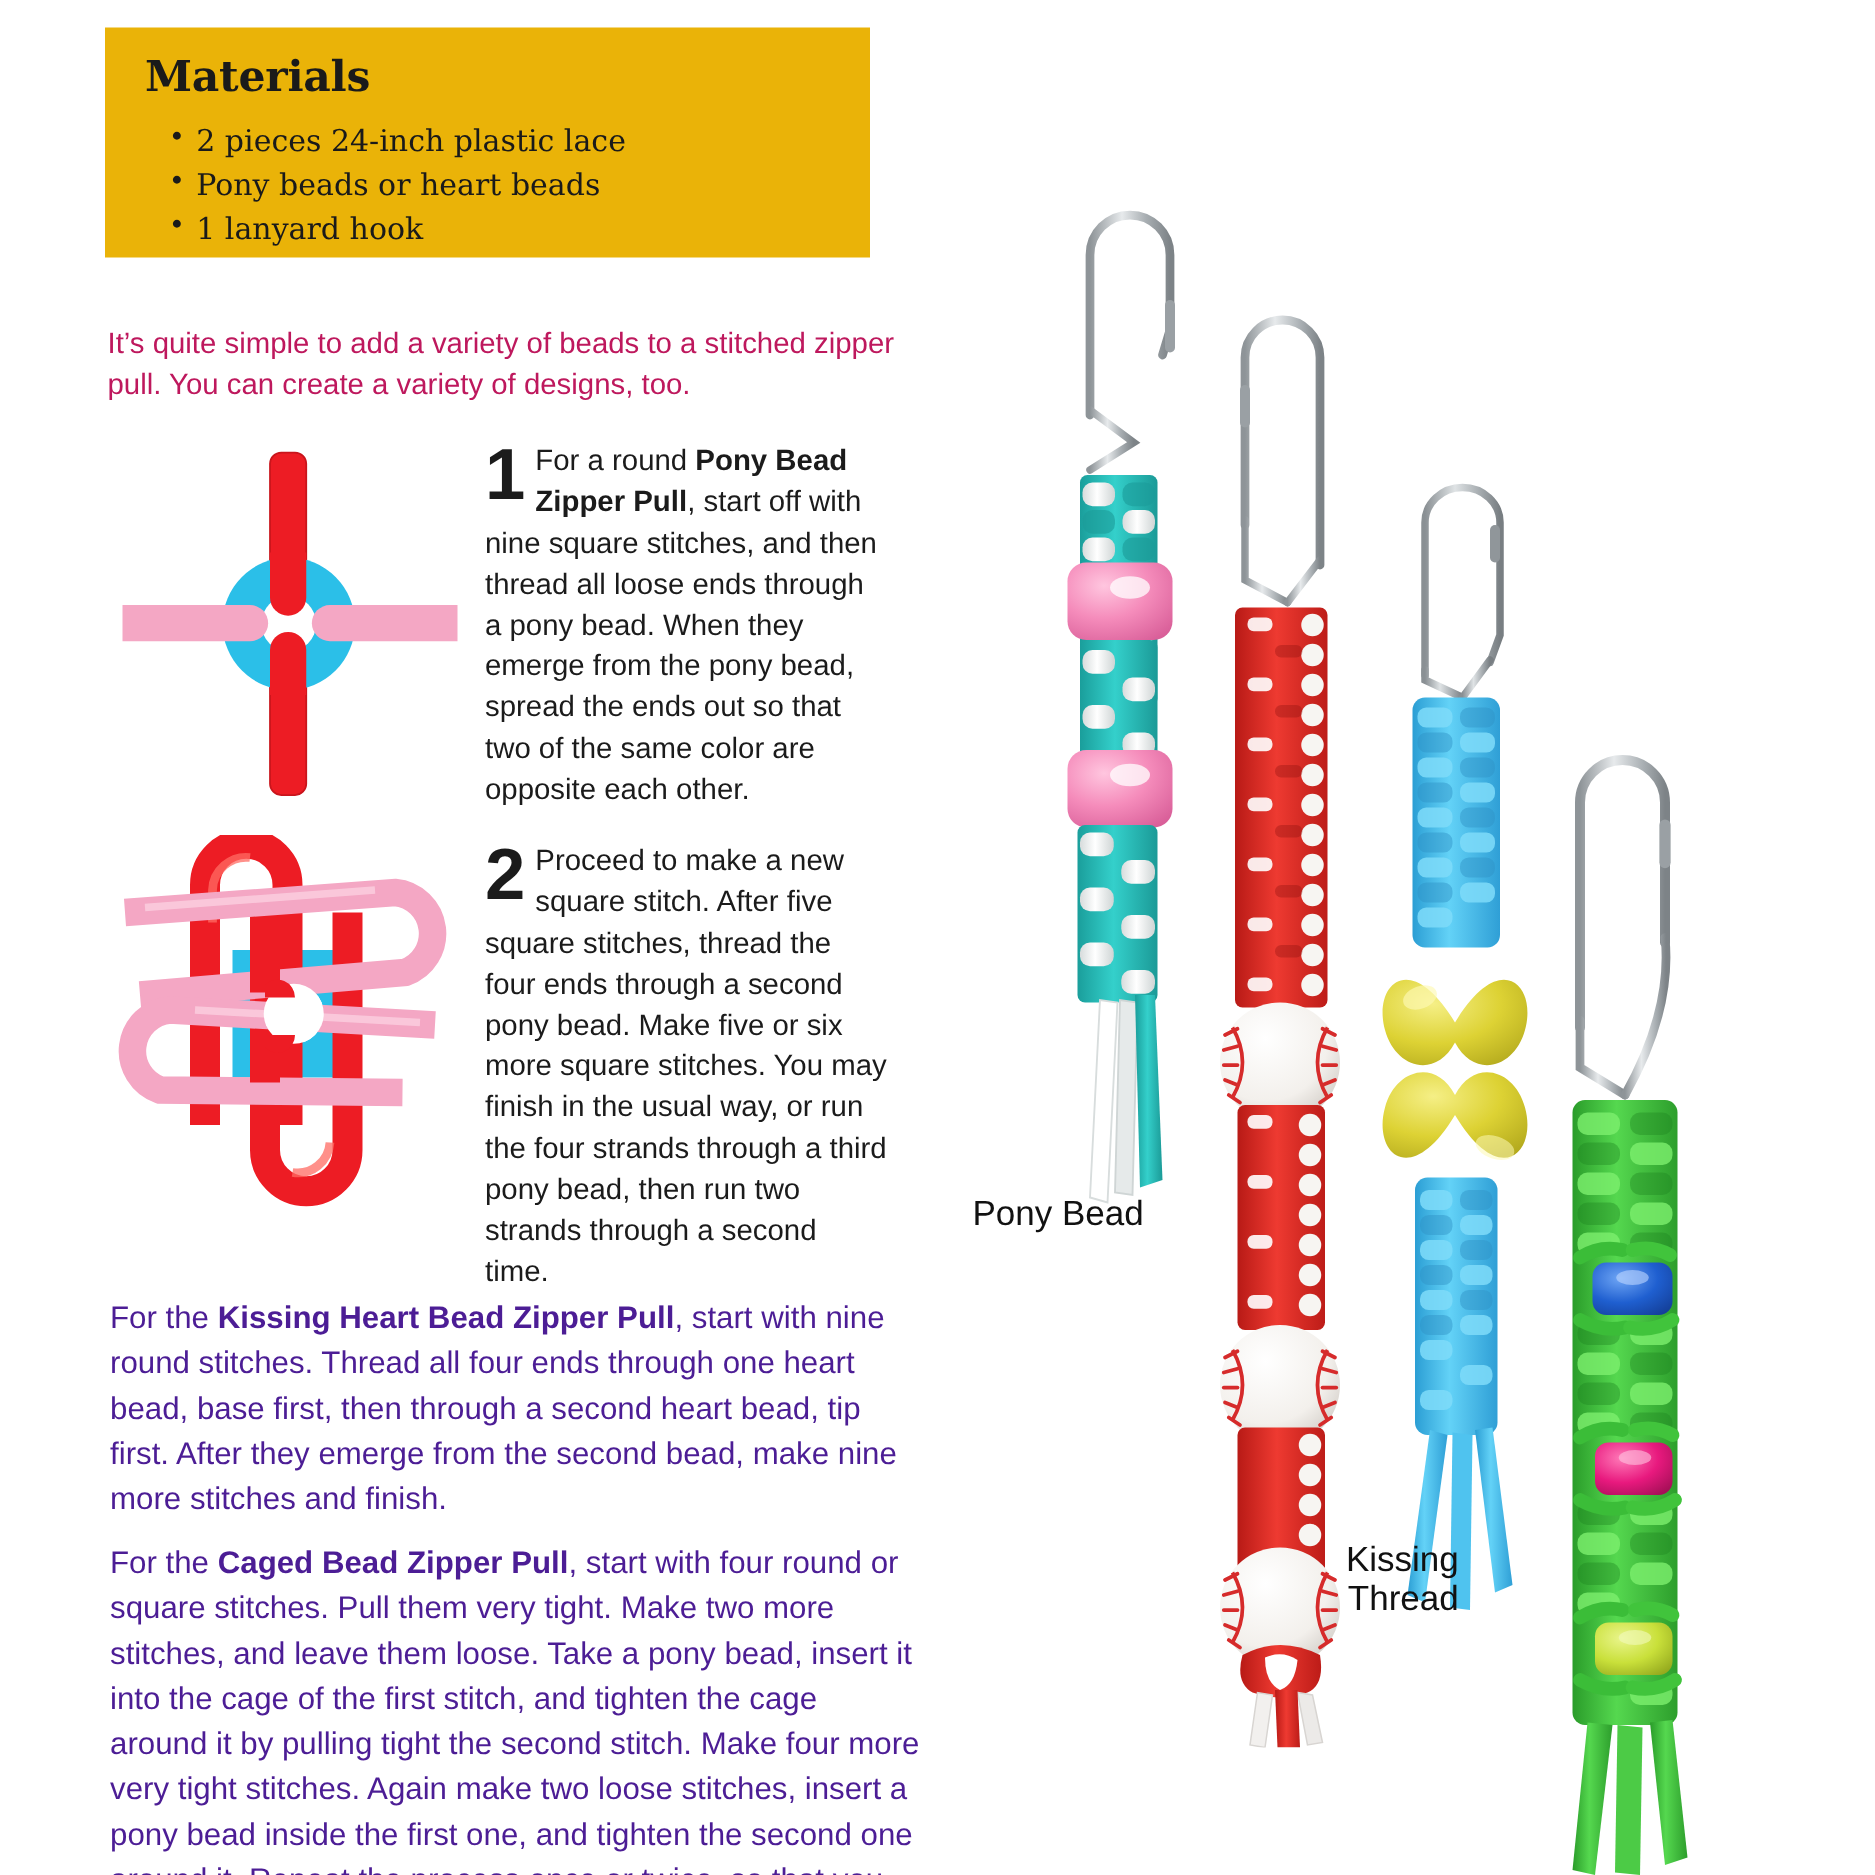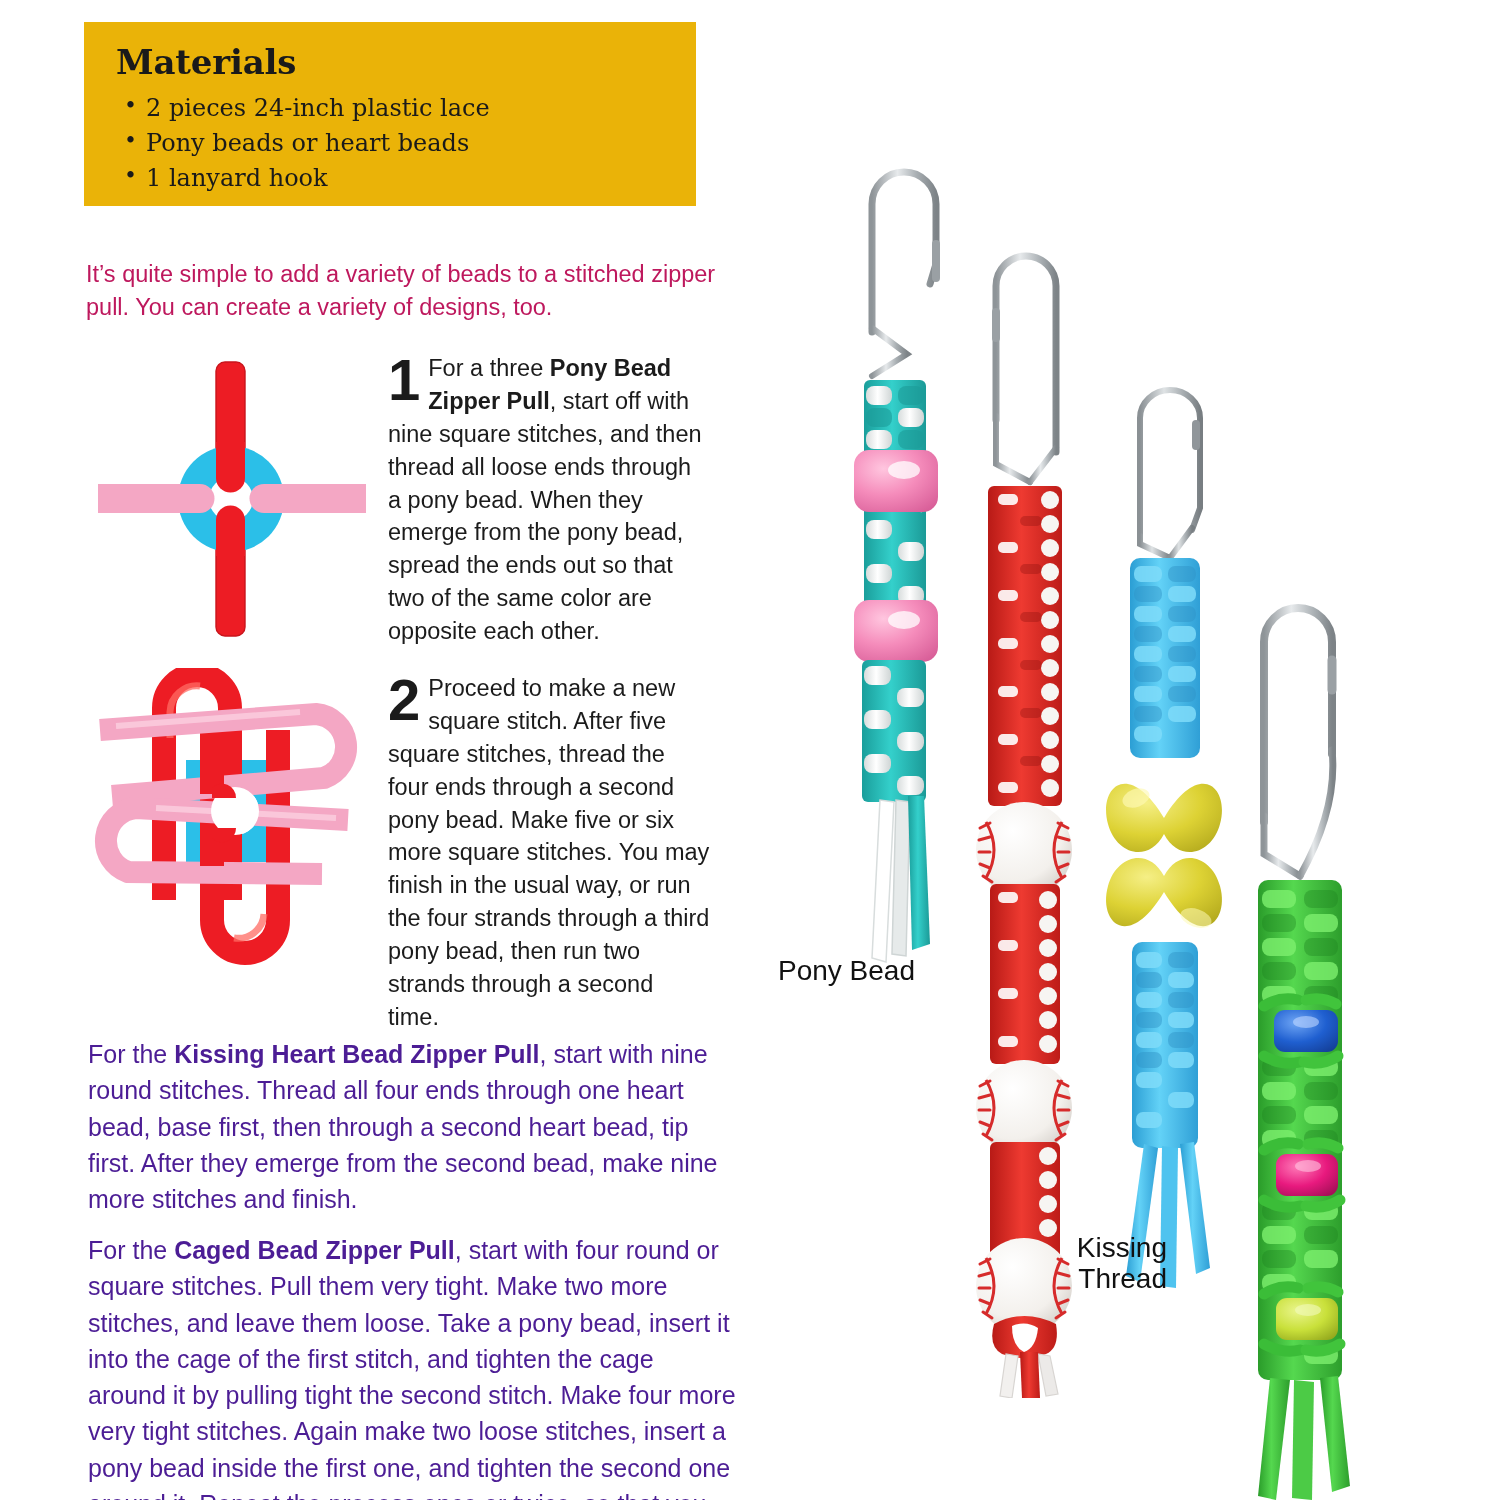--- a/index.html
+++ b/index.html
@@ -18,21 +18,21 @@
     position:absolute;left:84px;top:22px;width:612px;height:184px;
     background:#eab308;
     box-sizing:border-box;
     padding:22px 0 0 32px;
   }
   .materials-title{
     font-family:"DejaVu Serif", serif;
     font-weight:bold;font-size:34px;line-height:1.1;
     letter-spacing:-0.2px;margin:0 0 10px 0;color:#1a1a1a;
   }
-  .materials-list{list-style:none;margin:4px;padding:0;}
+  .materials-list{list-style:none;margin:15px;padding:0;}
   .materials-list li{
     font-family:"DejaVu Serif", serif;
     font-size:24px;line-height:1.45;color:#1a1a1a;
     position:relative;padding-left:26px;
   }
   .materials-list li::before{
     content:"\2022";position:absolute;left:4px;top:-1px;font-size:22px;
   }
 
   
@@ -136,21 +136,21 @@
       <path d="M126 92 L126 126" fill="none" stroke="#ed1c24" stroke-width="24"></path>
       <path d="M126 166 L126 198" fill="none" stroke="#ed1c24" stroke-width="24"></path>
 
       <circle cx="149" cy="143" r="24" fill="#ffffff"></circle>
       <path d="M126 120 a14 14 0 0 1 24 10 l-24 0 z" fill="#ed1c24"></path>
       <path d="M126 170 a14 14 0 0 0 24 -10 l-24 0 z" fill="#ed1c24"></path>
     </svg>
   </div>
 
   <div class="step" id="step-1">
-    <span class="num">1</span><span>For a three </span><b>Pony Bead Zipper Pull</b><span>, start off with nine square stitches, and then thread all loose ends through a pony bead. When they emerge from the pony bead, spread the ends out so that two of the same color are opposite each other.</span>
+    <span class="num">1</span><span>For a round </span><b>Pony Bead Zipper Pull</b><span>, start off with nine square stitches, and then thread all loose ends through a pony bead. When they emerge from the pony bead, spread the ends out so that two of the same color are opposite each other.</span>
   </div>
 
   <div class="step" id="step-2">
     <span class="num">2</span><span>Proceed to make a new square stitch. After five square stitches, thread the four ends through a second pony bead. Make five or six more square stitches. You may finish in the usual way, or run the four strands through a third pony bead, then run two strands through a second time.</span>
   </div>
 
   <div class="para" id="para-heart">
     <span>For the </span><b>Kissing Heart Bead Zipper Pull</b><span>, start with nine round stitches. Thread all four ends through one heart bead, base first, then through a second heart bead, tip first. After they emerge from the second bead, make nine more stitches and finish.</span>
   </div>
 

